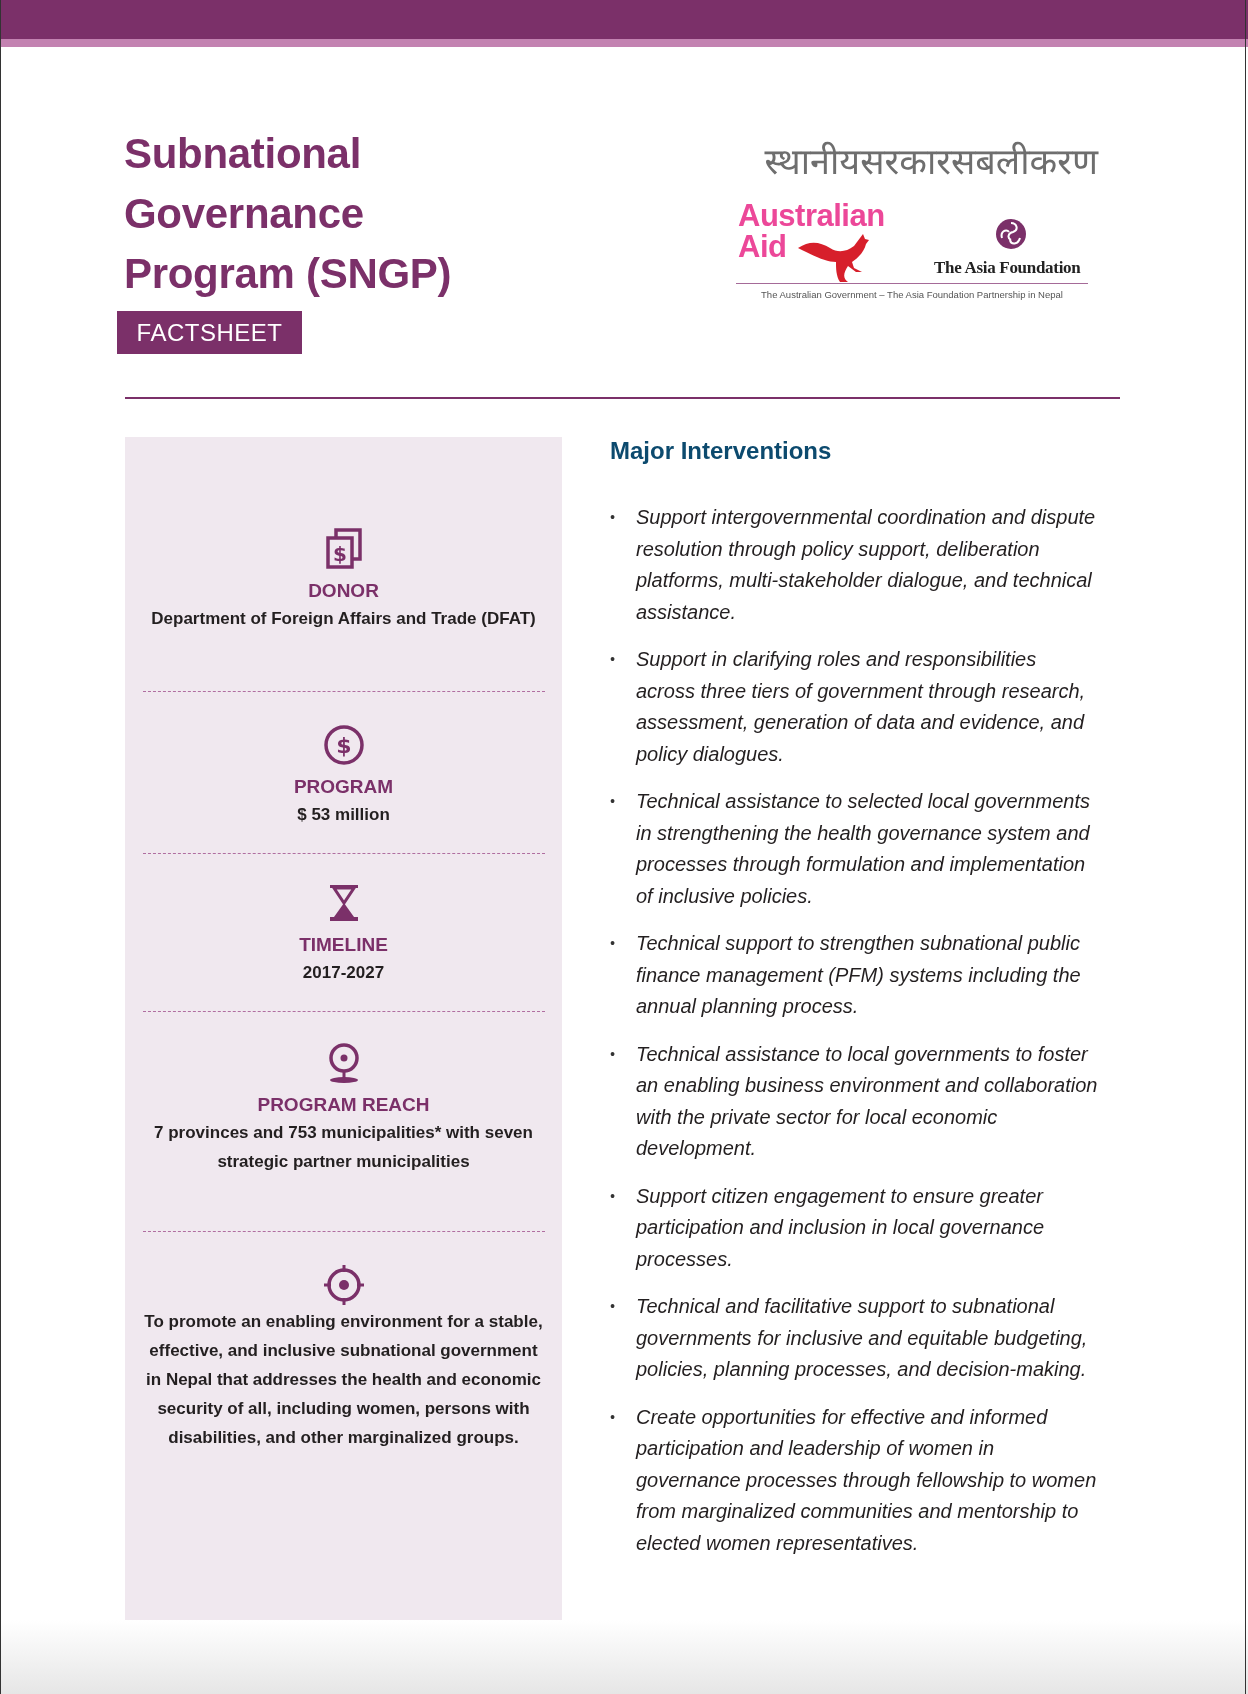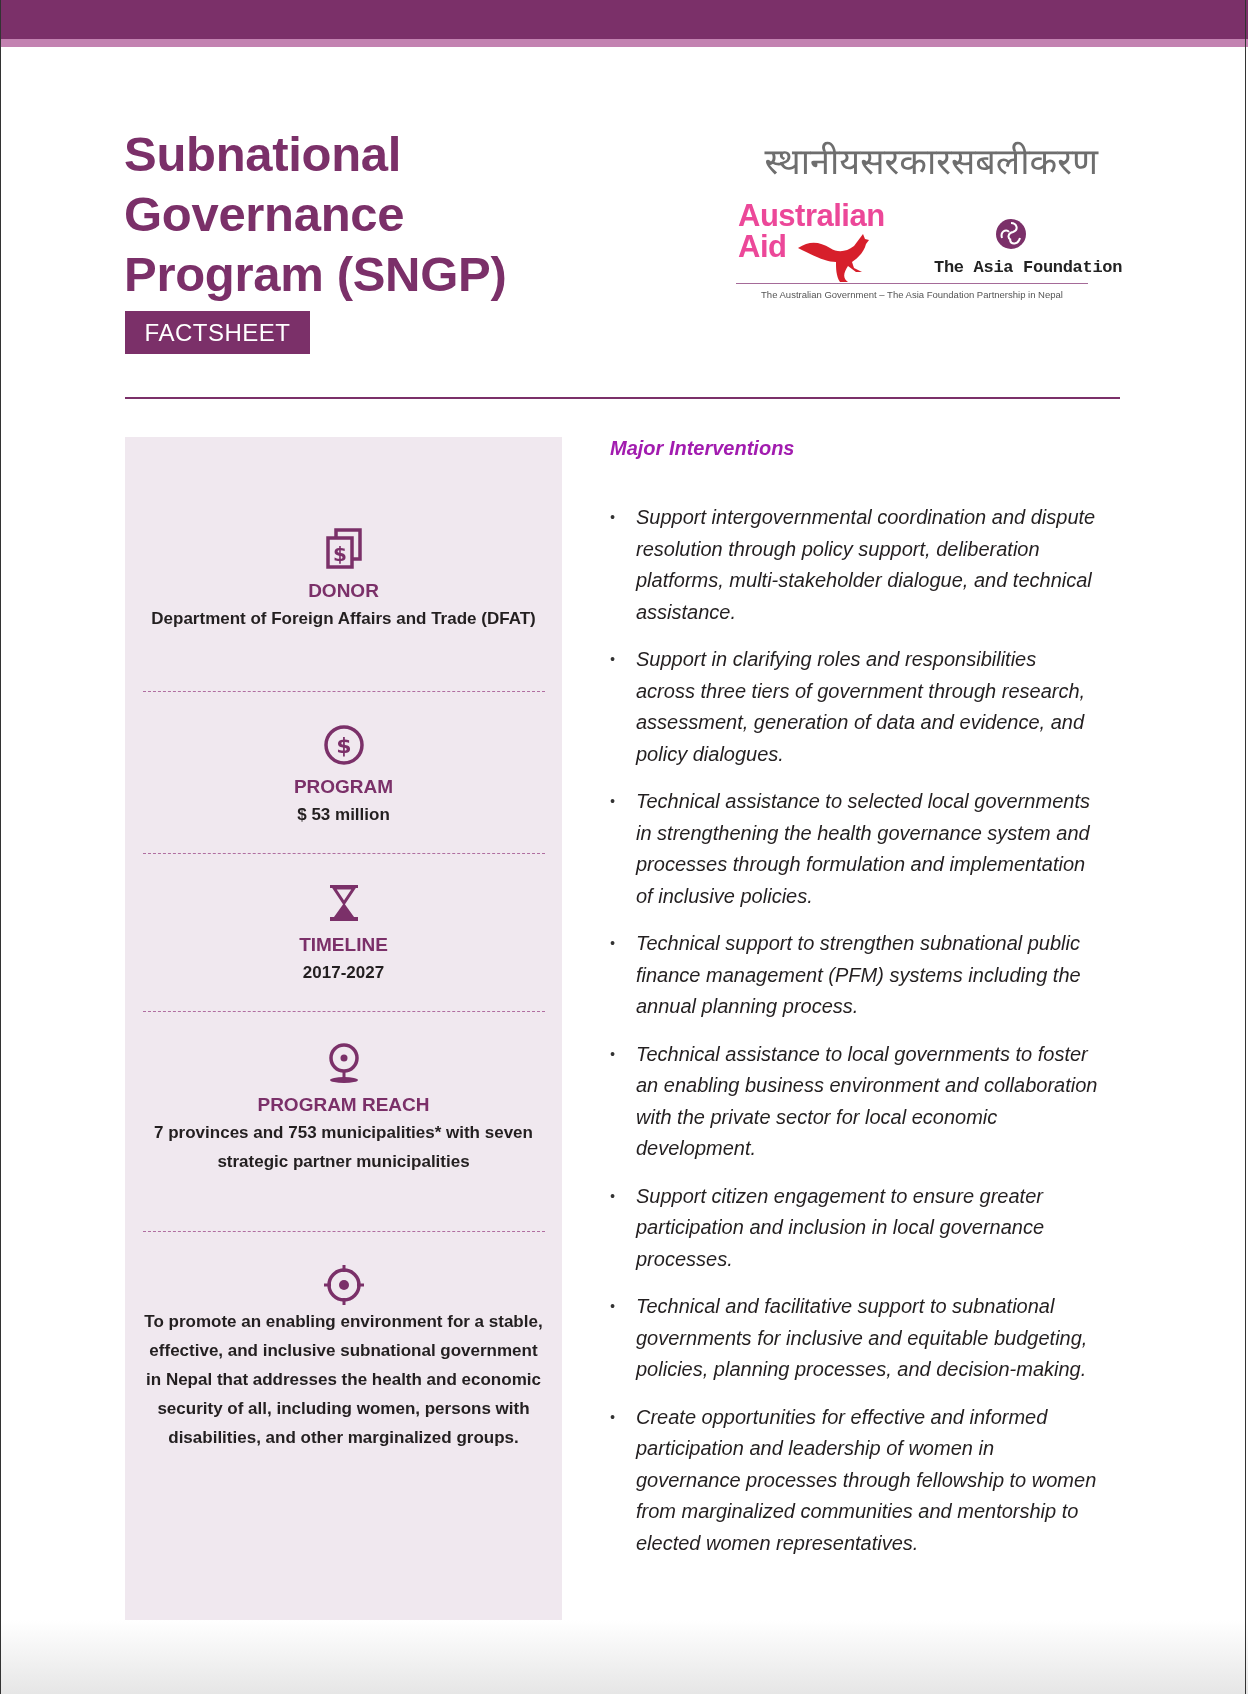--- a/index.html
+++ b/index.html
@@ -6,43 +6,43 @@
   body {
     width: 1248px; height: 1694px; position: relative; overflow: hidden;
     background: #ffffff;
     font-family: "Liberation Sans", "DejaVu Sans", sans-serif;
     color: #231f20;
   }
   .page-border { position: absolute; left: 0; top: 0; width: 1246px; height: 1694px; border-left: 1px solid #333; border-right: 1px solid #333; box-sizing: border-box; pointer-events: none; }
   .top-band { position: absolute; left: 0; top: 0; width: 1248px; height: 39px; background: #7b3069; }
   .top-band-light { position: absolute; left: 0; top: 39px; width: 1248px; height: 8px; background: #c382b1; }
 
-  .title { position: absolute; left: 124px; top: 124px; margin: 0; font-size: 49px; line-height: 60px; font-weight: 700; color: #7b3069; letter-spacing: -0.3px; }
+  .title { position: absolute; left: 124px; top: 124px; margin: 0; font-size: 42px; line-height: 60px; font-weight: 700; color: #7b3069; letter-spacing: -0.3px; }
   .title span { display: block; }
-  .factsheet { position: absolute; left: 125px; top: 311px; width: 185px; height: 43px; background: #7b3069; color: #ffffff; font-size: 24px; line-height: 43px; text-align: center; letter-spacing: 0.5px; }
+  .factsheet { position: absolute; left: 117px; top: 311px; width: 185px; height: 43px; background: #7b3069; color: #ffffff; font-size: 24px; line-height: 43px; text-align: center; letter-spacing: 0.5px; }
 
   .devanagari { position: absolute; left: 738px; top: 136px; width: 360px; display: flex; justify-content: flex-end; font-family: "DejaVu Sans", sans-serif; font-size: 36px; color: #6e6e6e; }
   .aus-aid { position: absolute; left: 738px; top: 200px; font-size: 31px; line-height: 31px; font-weight: 900; color: #ec4899; letter-spacing: -0.5px; }
   .aus-aid span { display: block; }
   .kangaroo { position: absolute; left: 796px; top: 232px; width: 80px; height: 52px; }
   .taf-logo { position: absolute; left: 995px; top: 218px; width: 32px; height: 32px; }
-  .taf-name { position: absolute; left: 934px; top: 258px; font-size: 17px; font-weight: 700; color: #222; font-family: Liberation Mono, monospace; letter-spacing: -0.3px; }
+  .taf-name { position: absolute; left: 934px; top: 258px; font-size: 17px; font-weight: 700; color: #222; font-family: Liberation Serif, serif; letter-spacing: -0.3px; }
   .logo-rule { position: absolute; left: 736px; top: 283px; width: 352px; height: 1px; background: #a56a98; }
   .partnership { position: absolute; left: 736px; top: 289px; width: 352px; text-align: center; font-size: 9.5px; color: #555; }
 
   .main-rule { position: absolute; left: 125px; top: 397px; width: 995px; height: 2px; background: #7b3069; }
 
   .sidebar { position: absolute; left: 125px; top: 437px; width: 437px; height: 1195px; background: #f0e8ef; }
   .fact { position: absolute; left: 0; width: 437px; text-align: center; }
   .fact .icon { display: block; margin: 0 auto; width: 44px; height: 44px; }
   .fact .label { font-size: 19px; font-weight: 700; color: #7b3069; margin-top: 7px; line-height: 26px; }
   .fact .value { font-size: 17px; font-weight: 700; color: #231f20; line-height: 29px; padding: 0 16px; }
   .divider { position: absolute; left: 18px; width: 402px; border-top: 1px dashed #b06ea0; }
 
-  .interventions-title { position: absolute; left: 610px; top: 437px; margin: 0; font-size: 20px; font-weight: 700; color: #a21caf; font-style: italic; }
+  .interventions-title { position: absolute; left: 610px; top: 437px; margin: 0; font-size: 24px; font-weight: 700; color: #0c4a6e; }
   .interventions { position: absolute; left: 610px; top: 502px; width: 490px; margin: 0; padding: 0; list-style: none; font-style: italic; }
   .interventions li { position: relative; padding-left: 26px; font-size: 20px; line-height: 31.5px; color: #231f20; margin-bottom: 16px; }
   .interventions li::before { content: "•"; position: absolute; left: 0; top: 0; font-size: 14px; color: #333; }
 
   .bottom-fade { position: absolute; left: 0; top: 1620px; width: 1248px; height: 74px; background: linear-gradient(#ffffff, #e6e6e6); }
 </style>
 </head>
 <body>
 
 <div class="top-band"></div>

